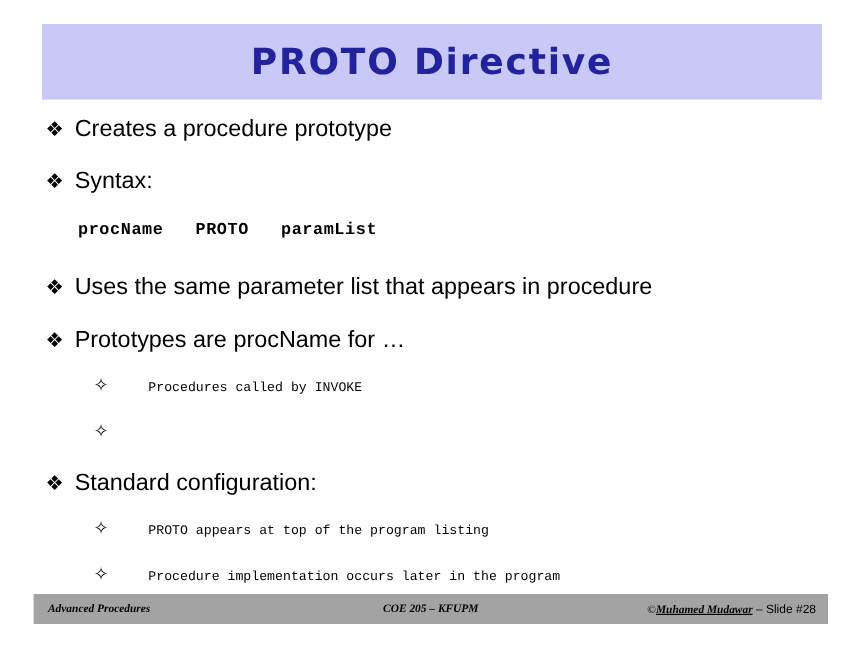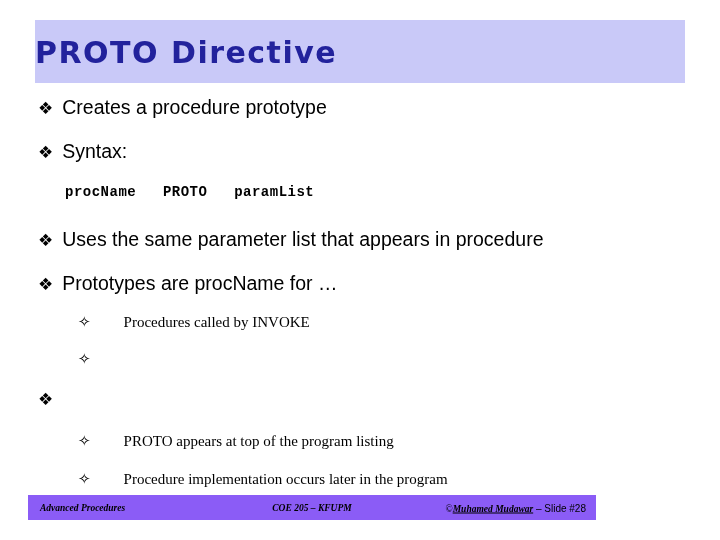--- a/index.html
+++ b/index.html
@@ -30,21 +30,21 @@
     top: 20px;
     width: 650px;
     height: 63px;
     background: #c9c9f8;
   }
   #title-text {
     position: absolute;
     left: 0; right: 0;
     top: 50%;
     transform: translateY(-50%);
-    text-align: left;
+    text-align: center;
     font-family: "DejaVu Sans", sans-serif;
     font-size: 30px;
     font-weight: bold;
     letter-spacing: 1.5px;
     color: #22229c;
     white-space: nowrap;
   }
 
   
   #body-area {
@@ -84,44 +84,44 @@
     font-size: 15.5px;
   }
   .lvl2 .bullet {
     font-family: "DejaVu Sans", sans-serif;
     font-size: 15px;
     line-height: 1;
     margin-right: 10px;
     color: #000000;
   }
   .lvl2 .txt {
-    font-family: Liberation Serif, serif;
-    font-size: 15px;
+    font-family: Liberation Mono, monospace;
+    font-size: 11px;
     padding-left: 23px;
   }
 
   .codeline {
     position: absolute;
     left: 65px;
     font-family: "Liberation Mono", "DejaVu Sans Mono", monospace;
     font-weight: bold;
     font-size: 14px;
     letter-spacing: 0.5px;
     color: #000000;
     white-space: pre;
   }
 
   
   #footer-band {
     position: absolute;
     left: 28px;
     top: 495px;
-    width: 568px;
+    width: 662px;
     height: 25px;
-    background: #8b5cf6;
+    background: #a3a3a3;
   }
   .footer-cell {
     position: absolute;
     top: 50%;
     transform: translateY(-50%);
     font-family: "Liberation Serif", serif;
     font-style: italic;
     font-weight: bold;
     font-size: 9.5px;
     color: #000000;
@@ -187,20 +187,21 @@
       <span class="bullet">✧</span>
       <span class="txt">Procedures called by INVOKE</span>
     </div>
 
     <div class="line lvl2" style="top: 264px;">
       <span class="bullet">✧</span>
     </div>
 
     <div class="line lvl1" style="top: 303px;">
       <span class="bullet">❖</span>
+      <span class="txt">Standard configuration:</span>
     </div>
 
     <div class="line lvl2" style="top: 345px;">
       <span class="bullet">✧</span>
       <span class="txt">PROTO appears at top of the program listing</span>
     </div>
 
     <div class="line lvl2" style="top: 383px;">
       <span class="bullet">✧</span>
       <span class="txt">Procedure implementation occurs later in the program</span>

